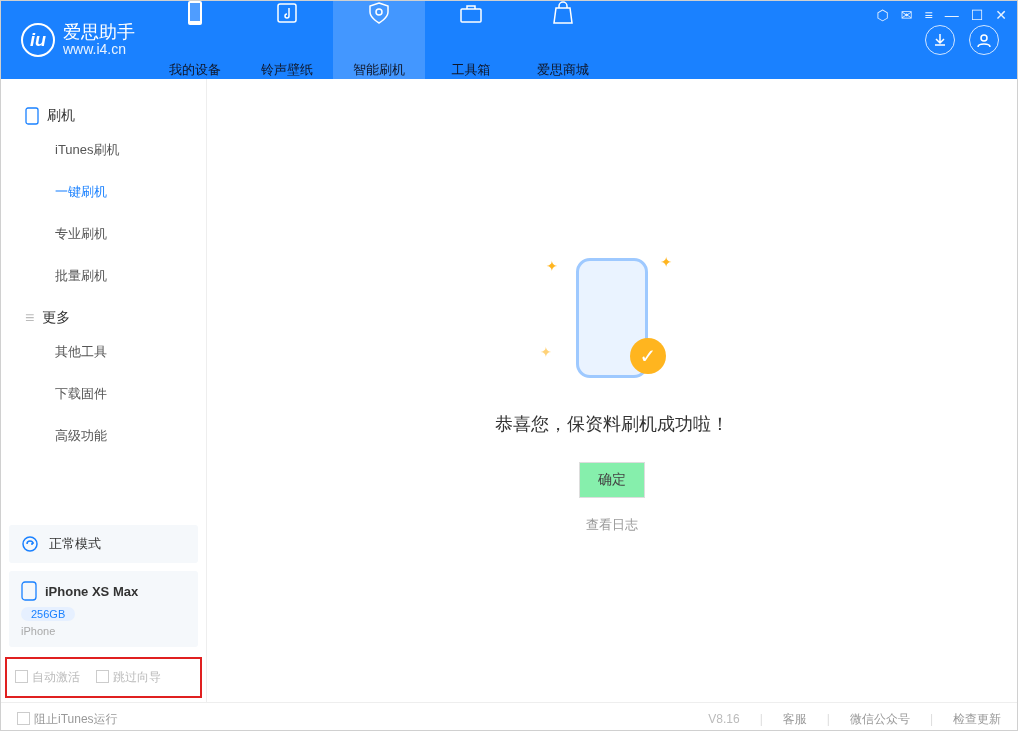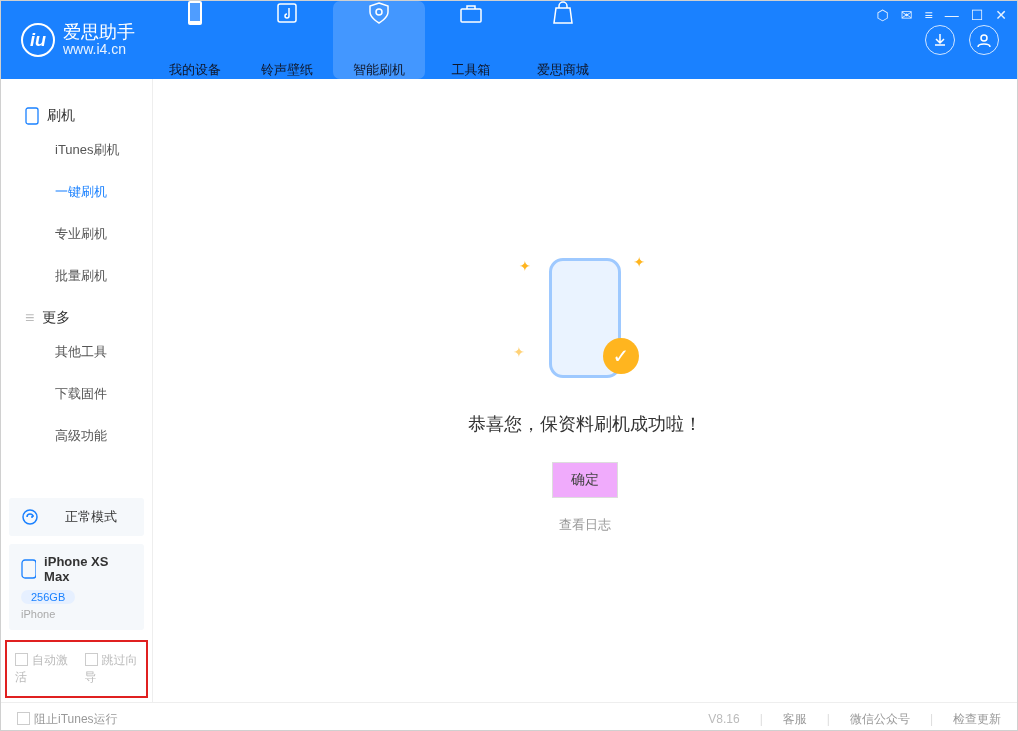--- a/index.html
+++ b/index.html
@@ -7,51 +7,51 @@
 
 
 .header { background: #1a81ff; height: 78px; display: flex; align-items: center; padding: 0 18px 0 20px; position: relative; }
 .logo-block { display: flex; align-items: center; gap: 8px; margin-right: 14px; }
 .logo-icon { width: 34px; height: 34px; border: 2px solid #fff; border-radius: 50%; display:flex;align-items:center;justify-content:center;color:#ffffff;font-weight:bold;font-size:18px;font-style:italic;}
 .logo-text { color: #fff; }
 .logo-title { font-size: 18px; font-weight: 500; line-height: 1; }
 .logo-url { font-size: 14px; opacity: .9; }
 .nav { display: flex; height: 100%; }
 .nav-item { width: 92px; display: flex; flex-direction: column; align-items: center; justify-content: space-between; color: #0f172a; font-size: 13px; gap: 6px; cursor: pointer; }
-.nav-item.active { background: rgba(255,255,255,.18); border-radius: 7px; }
+.nav-item.active { background: rgba(255,255,255,.18); }
 .nav-ico { width: 24px; height: 24px; display:flex;align-items:center;justify-content:center;}
 .spacer { flex: 1; }
 .win-controls { position: absolute; top: 6px; right: 10px; display: flex; gap: 12px; color: #fff; font-size: 14px; opacity:.9;}
 .win-controls span { cursor: pointer; }
 .header-right { display: flex; gap: 14px; align-items: center; }
 .circ-btn { width: 30px; height: 30px; border: 1.5px solid rgba(255,255,255,.8); border-radius: 50%; display:flex;align-items:center;justify-content:center;color:#fff;cursor:pointer;}
 
 
 .body { display: flex; height: calc(100% - 78px - 28px); }
-.sidebar { width: 152px; border-right: 1px solid #eee; padding-top: 16px; position: relative; }
+.sidebar { width: 206px; border-right: 1px solid #eee; padding-top: 16px; position: relative; }
 .side-group { padding: 12px 0 4px 24px; color: #333; font-size: 14px; display:flex;align-items:center;gap:8px;}
 .side-item { padding: 12px 0 12px 54px; color: #555; font-size: 13px; cursor: pointer; }
 .side-item.active { color: #1a81ff; }
-.status-card { margin: 8px; background: #f5f8fb; border-radius: 3px; padding: 10px 12px; display:flex;align-items:center;gap:26px;font-size:13px;color:#333;}
+.status-card { margin: 8px; background: #f5f8fb; border-radius: 3px; padding: 10px 12px; display:flex;align-items:center;gap:10px;font-size:13px;color:#333;}
 .device-card { margin: 0 8px; background: #f5f8fb; border-radius: 3px; padding: 10px 12px; font-size:13px;}
 .device-name{font-weight:600;color:#333;}
 .capacity { display:inline-block;margin-top:6px;background:#e6f0ff;color:#1a81ff;border-radius:10px;padding:1px 10px;font-size:11px;}
 .sub{color:#aaa;font-size:11px;margin-top:4px;}
 .redbox { border: 2px solid #e02020; margin: 10px 4px 4px 4px; padding: 10px 8px; display:flex;gap:16px;align-items:center;font-size:12px;color:#bbb;}
 .cb{width:13px;height:13px;border:1px solid #ccc;display:inline-block;margin-right:4px;vertical-align:-2px;}
 
 
 .main { flex: 1; display:flex;align-items:center;justify-content:center;flex-direction:column; }
 .success-illus { position:relative;width:180px;height:140px;margin-bottom:24px;display:flex;align-items:center;justify-content:center;}
 .phone{width:72px;height:120px;border:3px solid #9ec9ff;border-radius:14px;background:#eaf3ff;position:relative;}
 .check{position:absolute;right:36px;bottom:14px;width:36px;height:36px;background:#ffb51f;border-radius:50%;display:flex;align-items:center;justify-content:center;color:#fff;font-size:20px;}
 .spark{position:absolute;color:#ffb51f;font-size:14px;}
 .spark.s1{top:10px;left:24px;} .spark.s2{top:6px;right:30px;} .spark.s3{bottom:28px;left:18px;opacity:.6;}
 .msg{font-size:18px;color:#333;margin-bottom:26px;}
-.ok-btn{border:1px solid #ddd;background:#f0abfc;padding:8px 18px;font-size:14px;color:#444;cursor:pointer;margin-bottom:18px;}
+.ok-btn{border:1px solid #ddd;background:#86efac;padding:8px 18px;font-size:14px;color:#444;cursor:pointer;margin-bottom:18px;}
 .logs{color:#999;font-size:13px;cursor:pointer;}
 
 
 .footer{height:28px;border-top:1px solid #eee;display:flex;align-items:center;padding:16px 16px;font-size:12px;color:#999;gap:20px;}
 .footer .spacer{flex:1;}
 .footer a{color:#999;cursor:pointer;}
 .ver{color:#bbb;}
 .sep{color:#ddd;}
 </style>
 </head>

